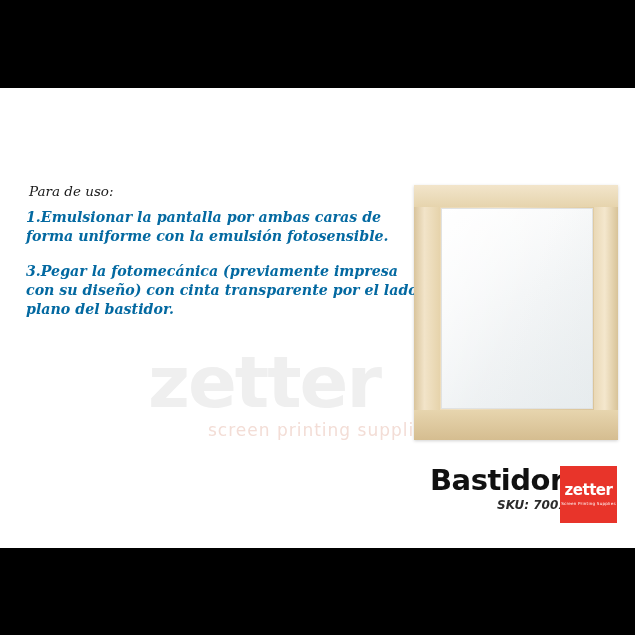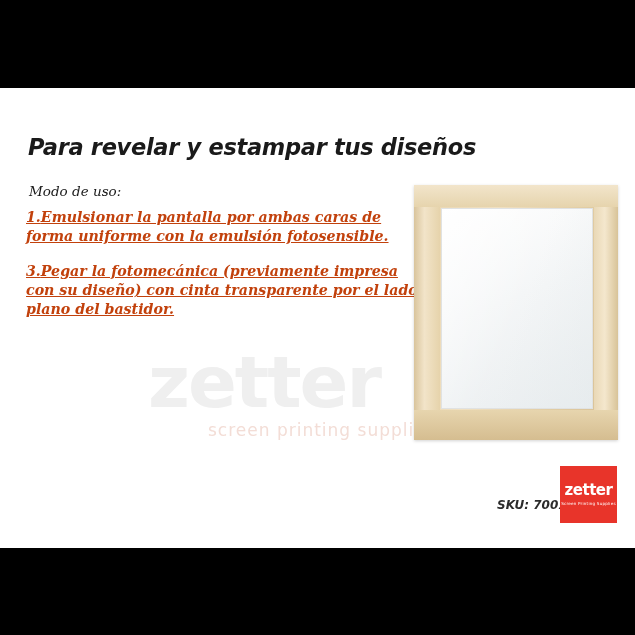--- a/index.html
+++ b/index.html
@@ -83,24 +83,23 @@
     font-size: 13.5px;
     color: #1a1a1a;
     margin-bottom: 9px;
     margin-left: 3px;
   }
   .step {
     font-family: "DejaVu Serif", serif;
     font-style: italic;
     font-weight: bold;
     font-size: 14.2px;
-    color: #c2410c;
+    color: #0369a1;
     line-height: 1.36;
     margin-bottom: 15px;
-    text-decoration: underline;
   }
   .step .num {
     font-weight: bold;
   }
 
   
   .photo {
     position: absolute;
     left: 414px;
     top: 97px;
@@ -208,24 +207,23 @@
 
 <div class="page">
 
   <div class="card">
 
     <div class="watermark">
       <div class="wm-text">zetter</div>
       <div class="wm-sub">screen printing supplies</div>
     </div>
 
-    <div class="title">Para revelar y estampar tus diseños</div>
 
     <div class="instructions">
-      <div class="modo">Modo de uso:</div>
+      <div class="modo">Para de uso:</div>
 
       <div class="step">
         <span class="num">1.</span><span>Emulsionar la pantalla por ambas caras de forma uniforme con la emulsión fotosensible.</span>
       </div>
 
 
       <div class="step">
         <span class="num">3.</span><span>Pegar la fotomecánica (previamente impresa con su diseño) con cinta transparente por el lado plano del bastidor.</span>
       </div>
 
@@ -235,20 +233,21 @@
       <div class="frame-outer"></div>
       <div class="mesh">
         <div class="mesh-sheen"></div>
       </div>
       <div class="frame-left"></div>
       <div class="frame-right"></div>
       <div class="frame-top"></div>
       <div class="frame-bottom"></div>
     </div>
 
+    <div class="product-name">Bastidor</div>
     <div class="sku">SKU: 7001</div>
 
     <div class="logo">
       <div class="logo-name">zetter</div>
       <div class="logo-tag">Screen Printing Supplies</div>
     </div>
 
   </div>
 </div>
 

